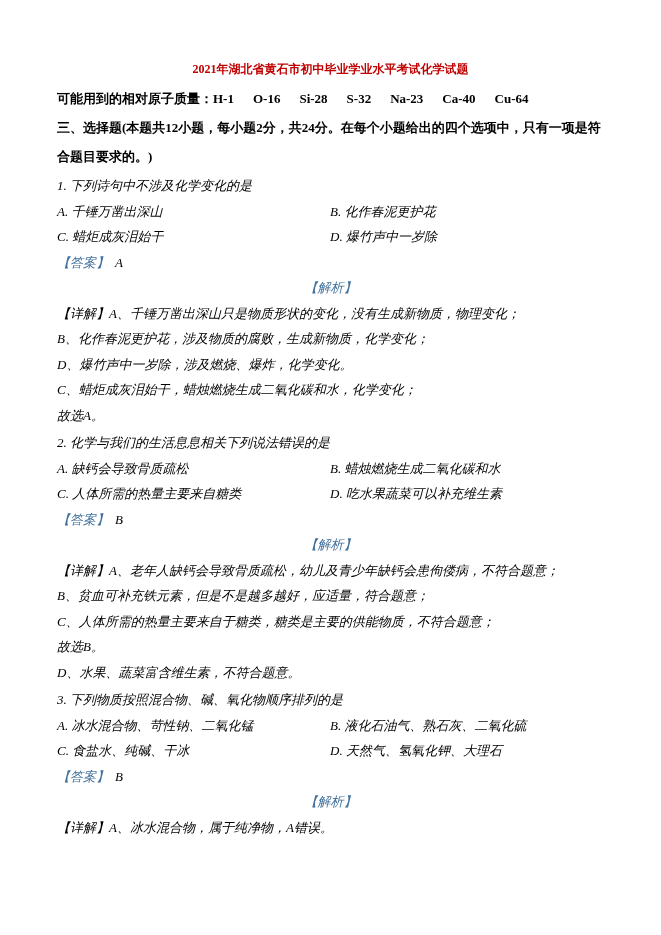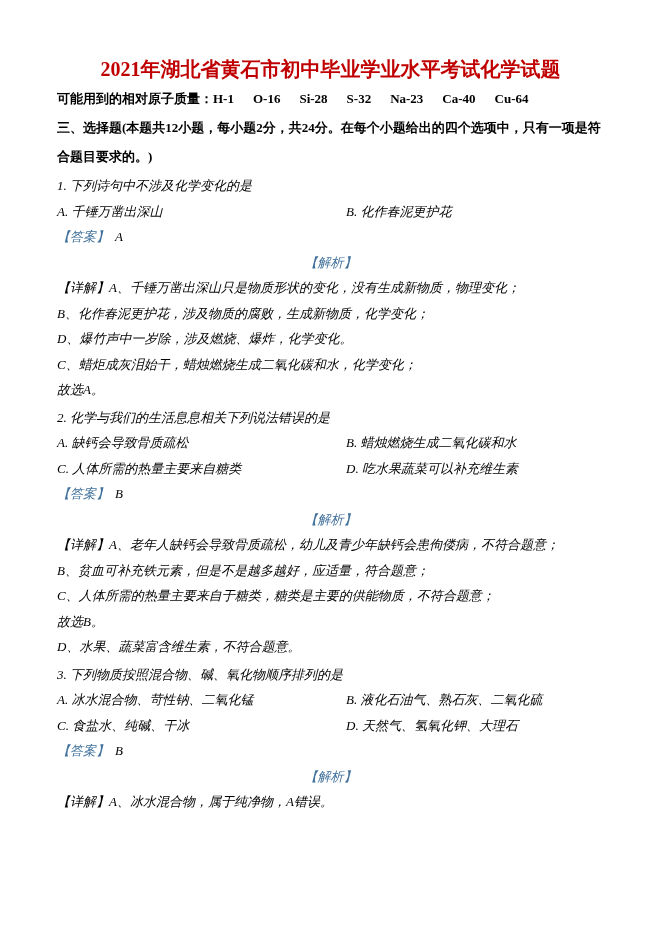--- a/index.html
+++ b/index.html
@@ -14,32 +14,31 @@
     font-family: "Liberation Serif", "DejaVu Serif", serif;
     font-size: 13px;
     color: #000000;
     overflow: hidden;
   }
   p { margin: 0; line-height: 25.5px; }
   .doc-title {
     margin-top: 6px;
     line-height: 30px;
     text-align: center;
-    font-size: 20px;
+    font-size: 12px;
     font-weight: bold;
     color: #c00000;
   }
   .bold-block p { font-weight: bold; line-height: 29px; }
   .atomic-masses .mass { margin-left: 19px; }
   .question { margin-top: 2px; font-style: italic; }
   .options-row {
     display: grid;
     grid-template-columns: 273px 1fr;
     line-height: 25.5px;
-    gap: 16px;
   }
   .options-row p { line-height: 25.5px; }
   .blue { color: #41719c; text-align: center; }
   .answer-value { margin-left: 6px; }
 </style>
 </head>
 <body>
 
 <div class="page">
 
@@ -48,20 +47,24 @@
   <div class="bold-block">
     <p class="atomic-masses"><span>可能用到的相对原子质量：</span><span class="mass" style="margin-left:0">H-1</span><span class="mass">O-16</span><span class="mass">Si-28</span><span class="mass">S-32</span><span class="mass">Na-23</span><span class="mass">Ca-40</span><span class="mass">Cu-64</span></p>
     <p>三、选择题(本题共12小题，每小题2分，共24分。在每个小题给出的四个选项中，只有一项是符合题目要求的。)</p>
   </div>
 
   <div class="question">
     <p>1. 下列诗句中不涉及化学变化的是</p>
     <div class="options-row">
       <p>A. 千锤万凿出深山</p>
       <p>B. 化作春泥更护花</p>
+    </div>
+    <div class="options-row">
+      <p>C. 蜡炬成灰泪始干</p>
+      <p>D. 爆竹声中一岁除</p>
     </div>
     <p><span class="blue">【答案】</span><span class="answer-value">A</span></p>
     <p class="blue">【解析】</p>
     <p>【详解】A、千锤万凿出深山只是物质形状的变化，没有生成新物质，物理变化；</p>
     <p>B、化作春泥更护花，涉及物质的腐败，生成新物质，化学变化；</p>
     <p>D、爆竹声中一岁除，涉及燃烧、爆炸，化学变化。</p>
     <p>C、蜡炬成灰泪始干，蜡烛燃烧生成二氧化碳和水，化学变化；</p>
     <p>故选A。</p>
   </div>
 

